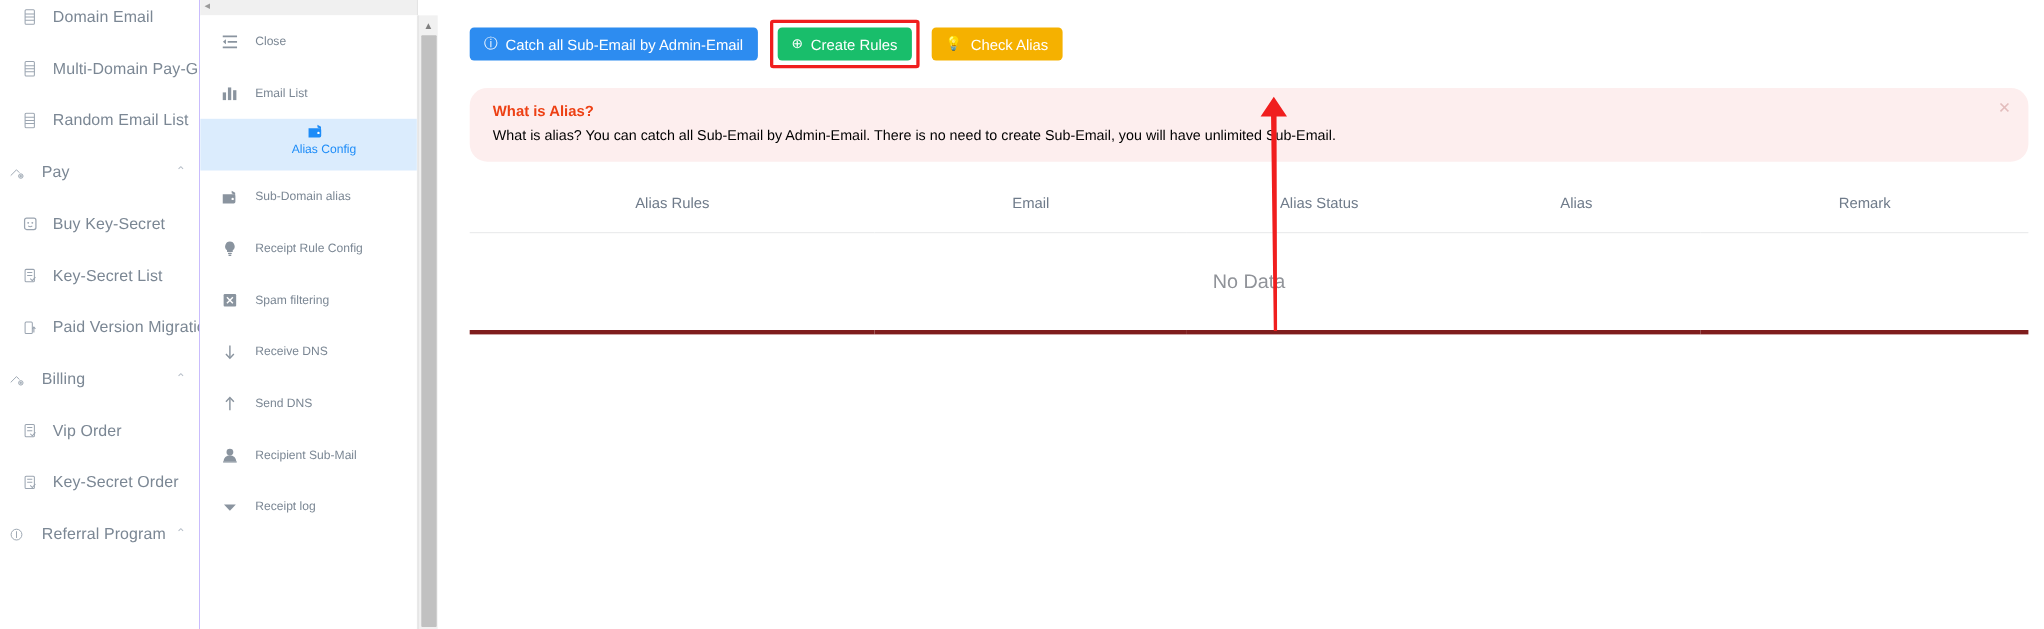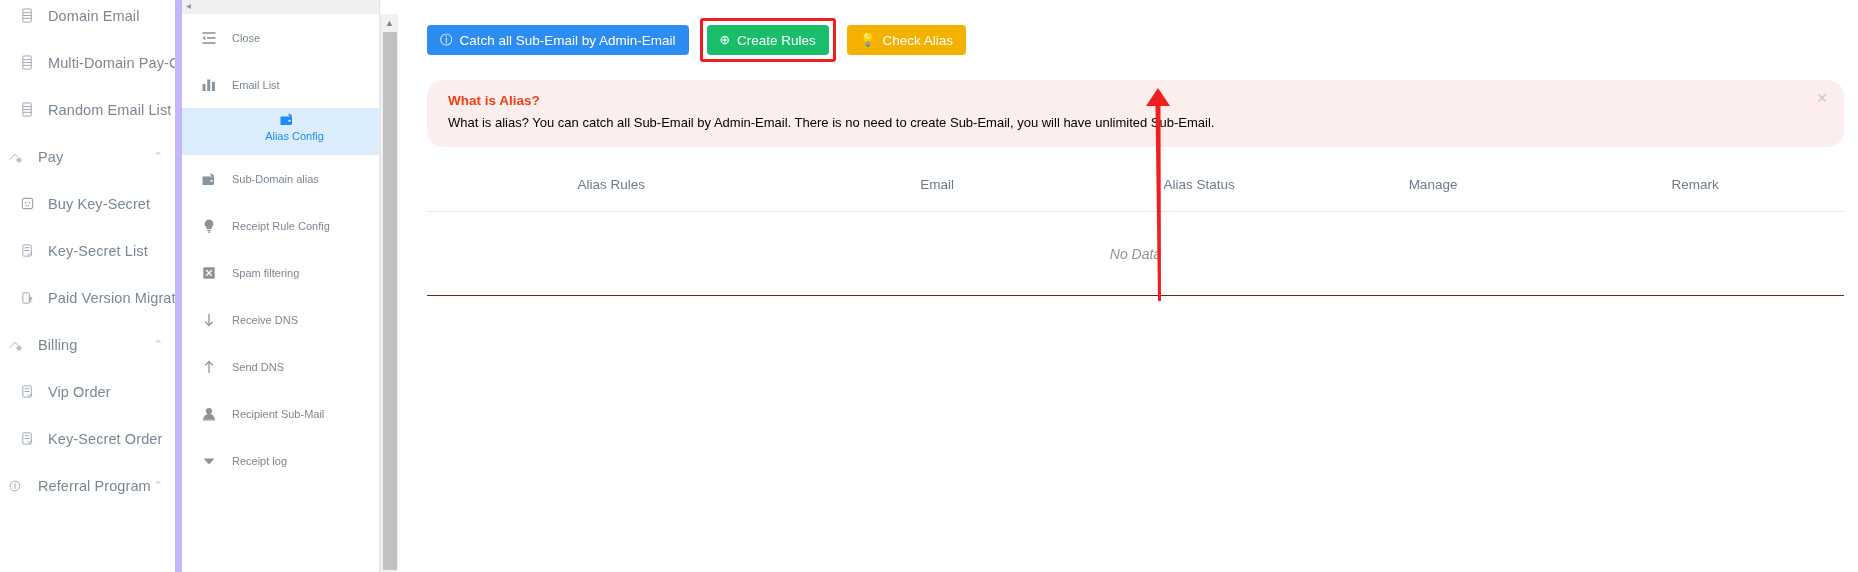--- a/index.html
+++ b/index.html
@@ -17,21 +17,21 @@
     background: #ffffff;
     display: flex;
   }
 
   
   .primary-sidebar {
     position: relative;
     width: 182px;
     height: 572px;
     background: #ffffff;
-    border-right: 7px solid #c4b5fd;
+    border-right: 1px solid #c4b5fd;
     flex: 0 0 182px;
     overflow: hidden;
   }
   .nav-row {
     display: flex;
     align-items: center;
     height: 47px;
     padding-left: 8px;
     font-size: 14.5px;
     color: #7b8794;
@@ -222,24 +222,23 @@
     color: #6f7b8a;
     font-weight: normal;
     text-align: center;
     padding: 20px 0 19px 0;
     border-bottom: 1px solid #e9eaec;
     background: #fff;
   }
   .tbl td.nodata {
     text-align: center;
     color: #909399;
-    font-size: 14px;
+    font-size: 18px;
     padding: 34px 0 33px 0;
-    border-bottom: 1px solid #7f1d1d;
-    font-style: italic;
+    border-bottom: 4px solid #7f1d1d;
   }
 
   
   .annot-arrow {
     position: absolute;
     left: 737px;
     top: 46px;
     width: 46px;
     height: 255px;
     pointer-events: none;
@@ -542,21 +541,21 @@
         <col style="width:20%">
         <col style="width:17%">
         <col style="width:16%">
         <col style="width:21%">
       </colgroup>
       <thead>
         <tr>
           <th>Alias Rules</th>
           <th>Email</th>
           <th>Alias Status</th>
-          <th>Manage</th>
+          <th>Alias</th>
           <th>Remark</th>
         </tr>
       </thead>
       <tbody>
         <tr>
           <td class="nodata" colspan="5">No Data</td>
         </tr>
       </tbody>
     </table>
 

